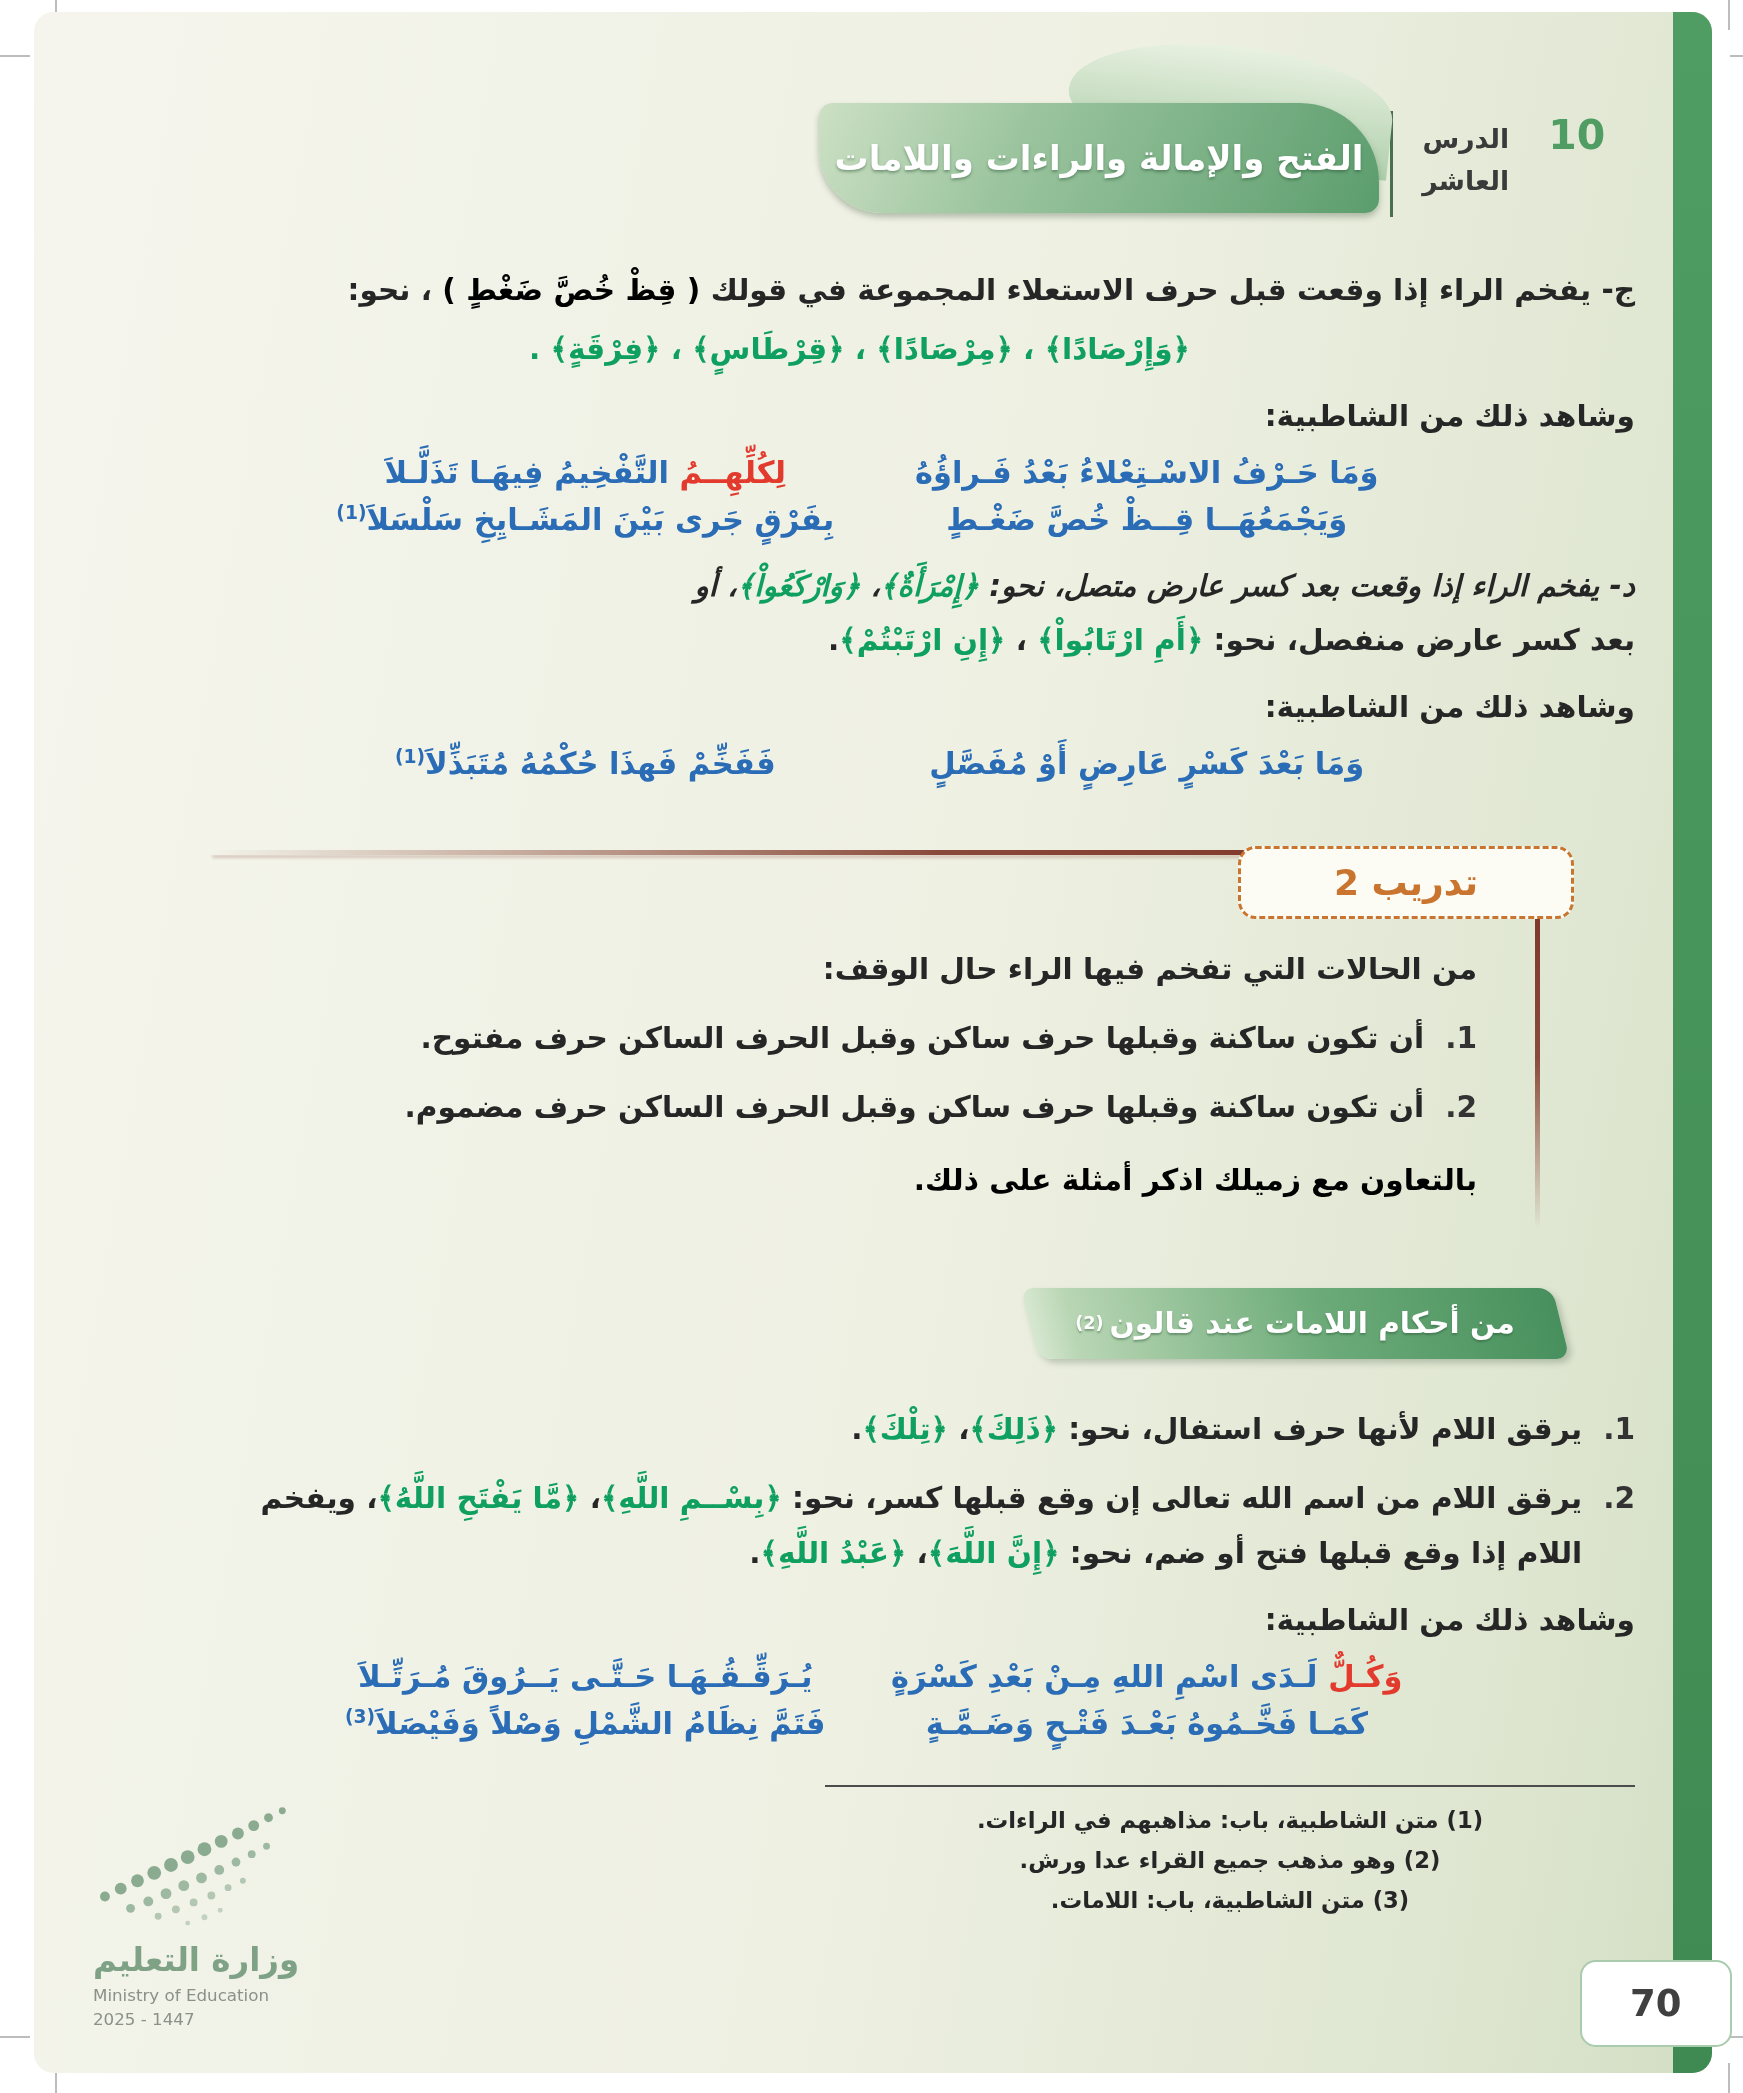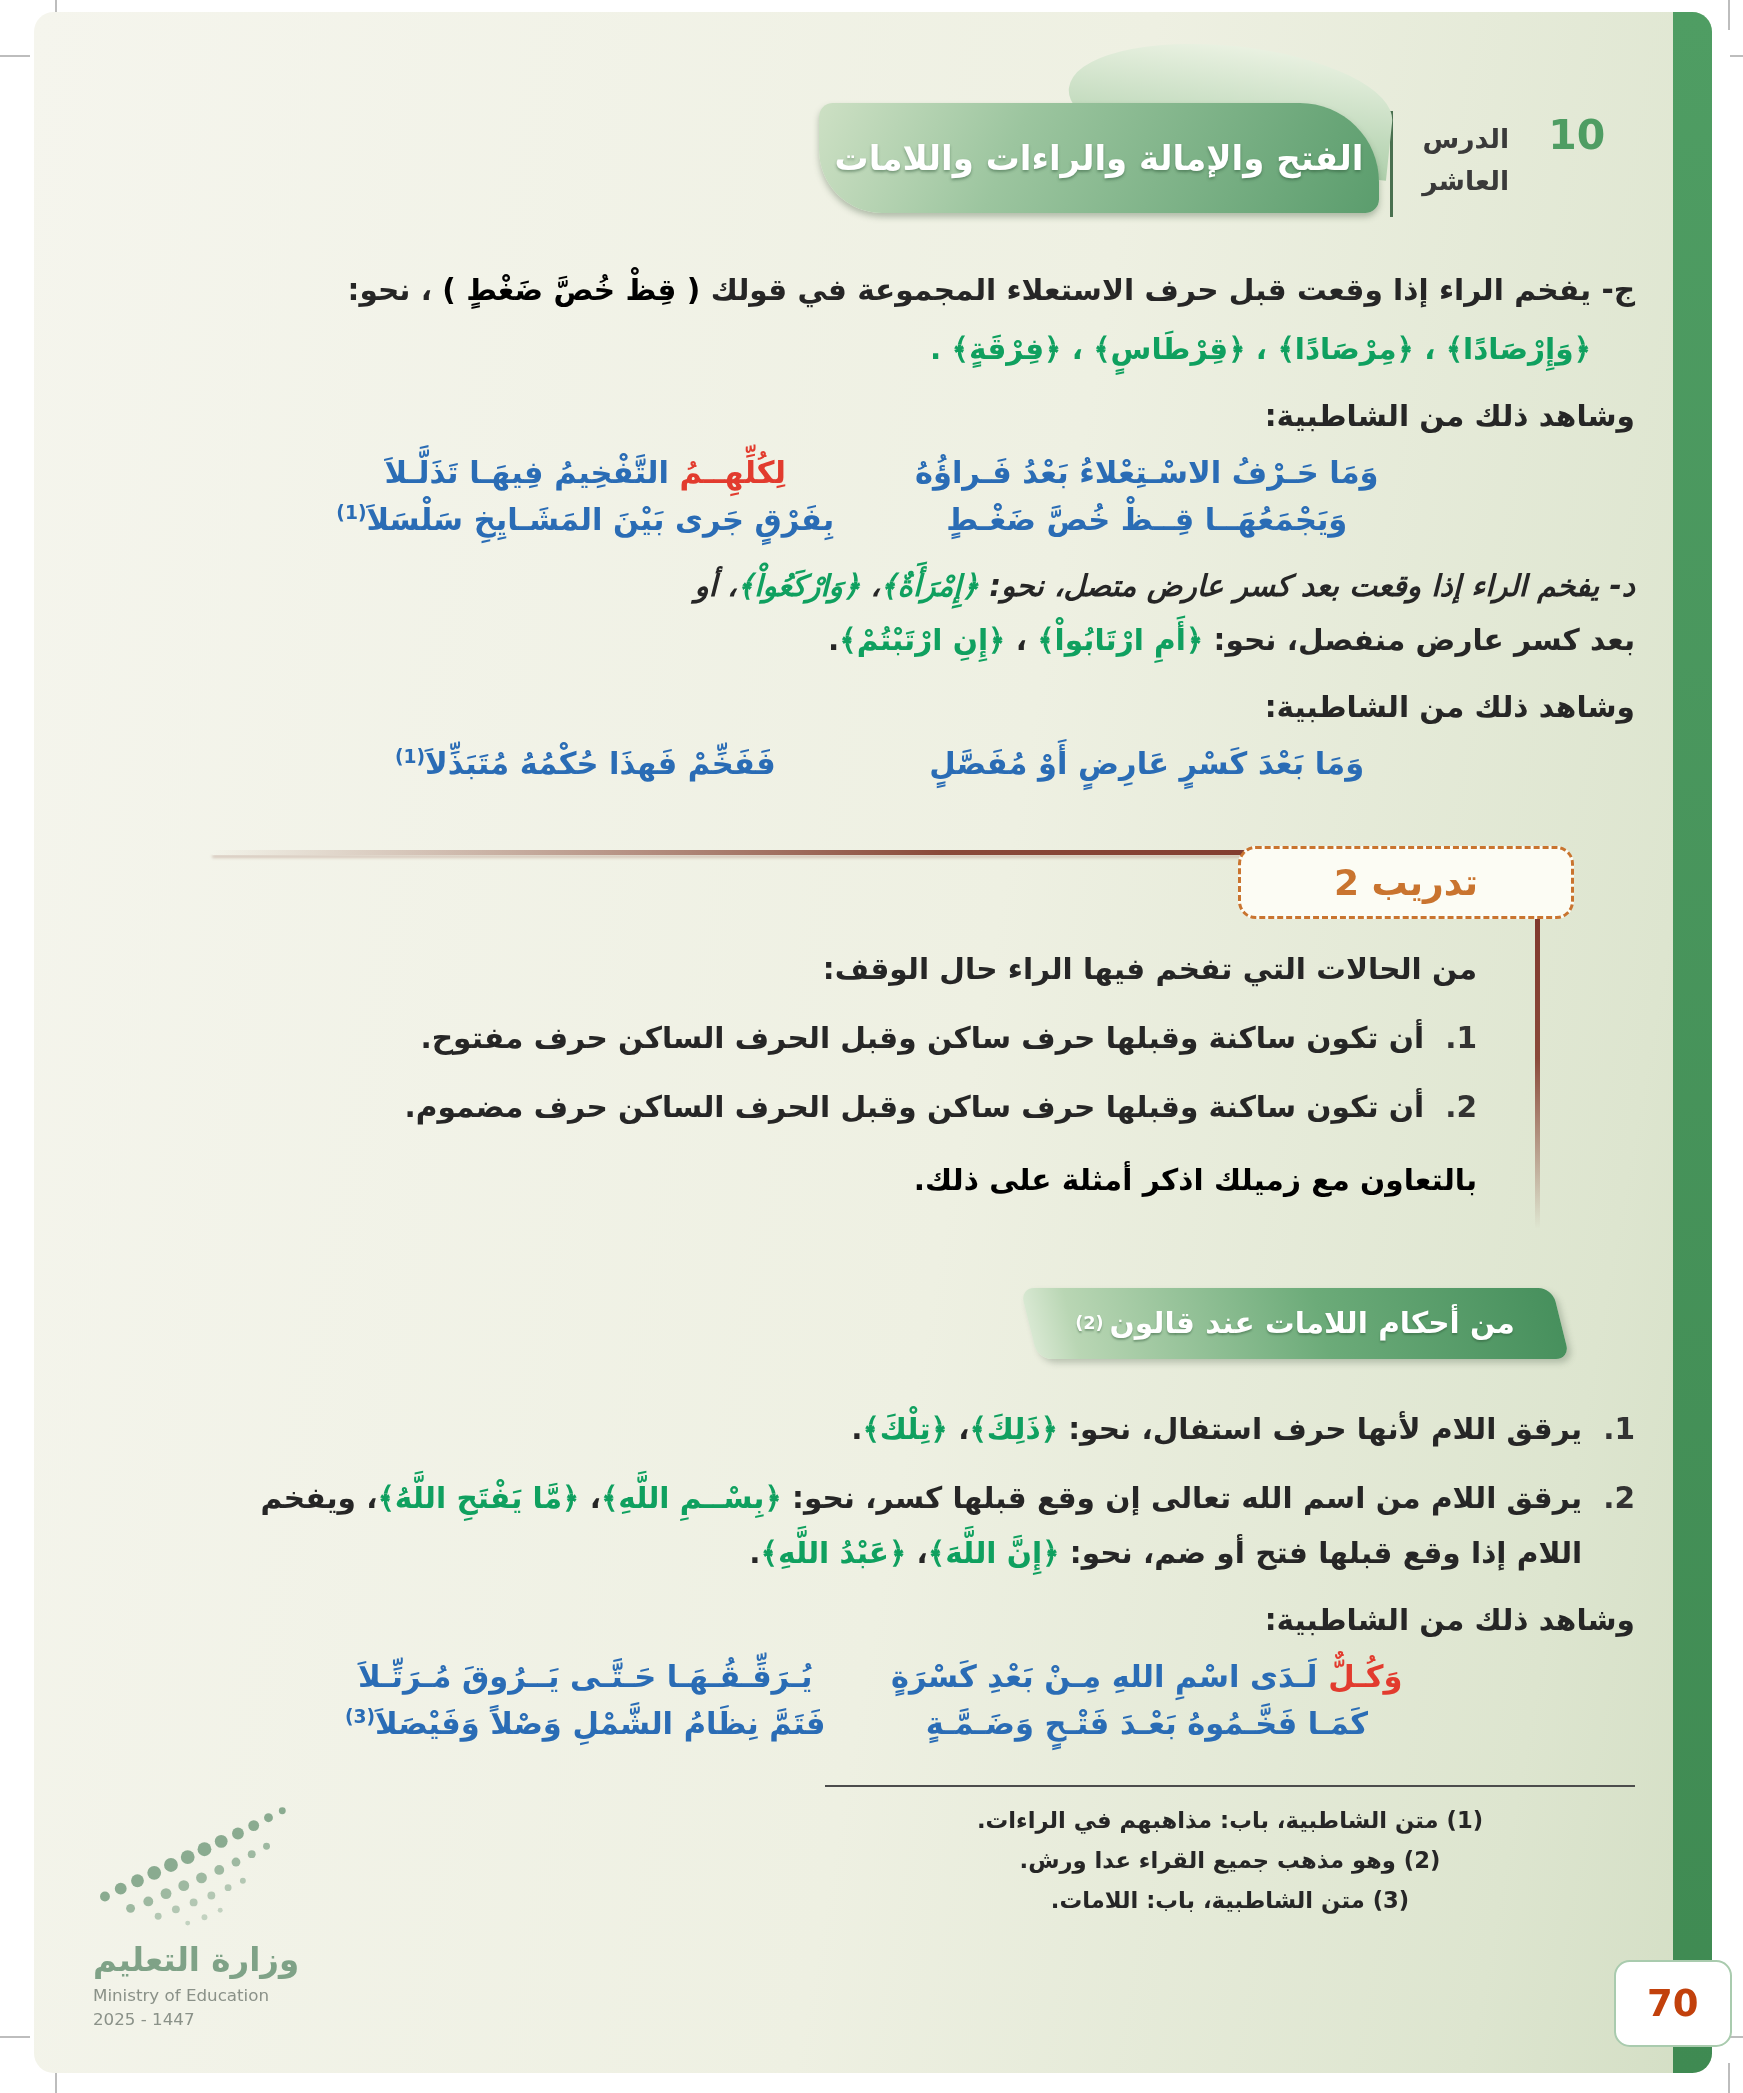--- a/index.html
+++ b/index.html
@@ -73,21 +73,21 @@
     text-shadow: 0 2px 3px rgba(40, 80, 50, .45);
   }
 
   
   .para { font-size: 29.6px; font-weight: bold; color: #262626; line-height: 1.8; }
   .strong { color: #000; }
   .q { color: var(--quran-green, #0fa05f); }
   .red { color: var(--accent-red, #e23b2e); }
   .mt-m { margin-top: 15.8px; }
   .mt-l { margin-top: 23.6px; font-style: italic; }
-  .quran-line { margin-right: 44px; margin-top: 5.9px; }
+  .quran-line { margin-right: 68px; margin-top: 5.9px; text-align: center; }
   .shahid { margin-top: 13.8px; }
 
   
   .poetry { width: 1084px; margin-right: 227px; margin-top: 9.9px; }
   .verse-row { display: flex; justify-content: space-between; gap: 39px; margin-top: 11.8px; }
   .hemi {
     flex: 1; text-align: center; white-space: nowrap;
     font-size: 30.5px; font-weight: bold; color: var(--poetry-blue, #2a6cb5);
   }
   .ref { font-size: 18.7px; vertical-align: super; }
@@ -132,24 +132,24 @@
   .footnotes { margin-top: 44px; width: 810px; border-top: 2px solid #4c4c4c; padding-top: 13.8px; text-align: center; }
   .fn { font-size: 22.7px; font-weight: bold; color: #262626; line-height: 1.75; }
 
   
   .logo { position: absolute; left: 59px; bottom: 44px; width: 246px; direction: ltr; text-align: left; }
   .logo-dots { display: block; margin-bottom: 9.9px; fill: var(--logo-green, #8aab90); }
   .logo-ar { font-size: 32.5px; font-weight: bold; color: #7fa287; letter-spacing: 1px; }
   .logo-en { font-size: 16.7px; color: #8a9188; margin-top: 5.9px; }
   .logo-year { font-size: 16.7px; color: #8a9188; margin-top: 3.9px; }
   .page-num {
-    position: absolute; right: -19.7px; bottom: 25.6px; width: 118px; height: 87px;
+    position: absolute; right: -19.7px; bottom: 25.6px; width: 152px; height: 87px;
     background: #ffffff; border: 2px solid #a9cbae; border-radius: 15.8px;
     display: flex; align-items: center; justify-content: center;
-    font-size: 37px; font-weight: bold; color: #c2410c;
+    font-size: 37px; font-weight: bold; color: #404040;
   }
 </style>
 </head>
 <body>
 
 <div class="mark m-tl-v"></div>
 <div class="mark m-tl-h"></div>
 <div class="mark m-tr-v"></div>
 <div class="mark m-tr-h"></div>
 <div class="mark m-bl-v"></div>

